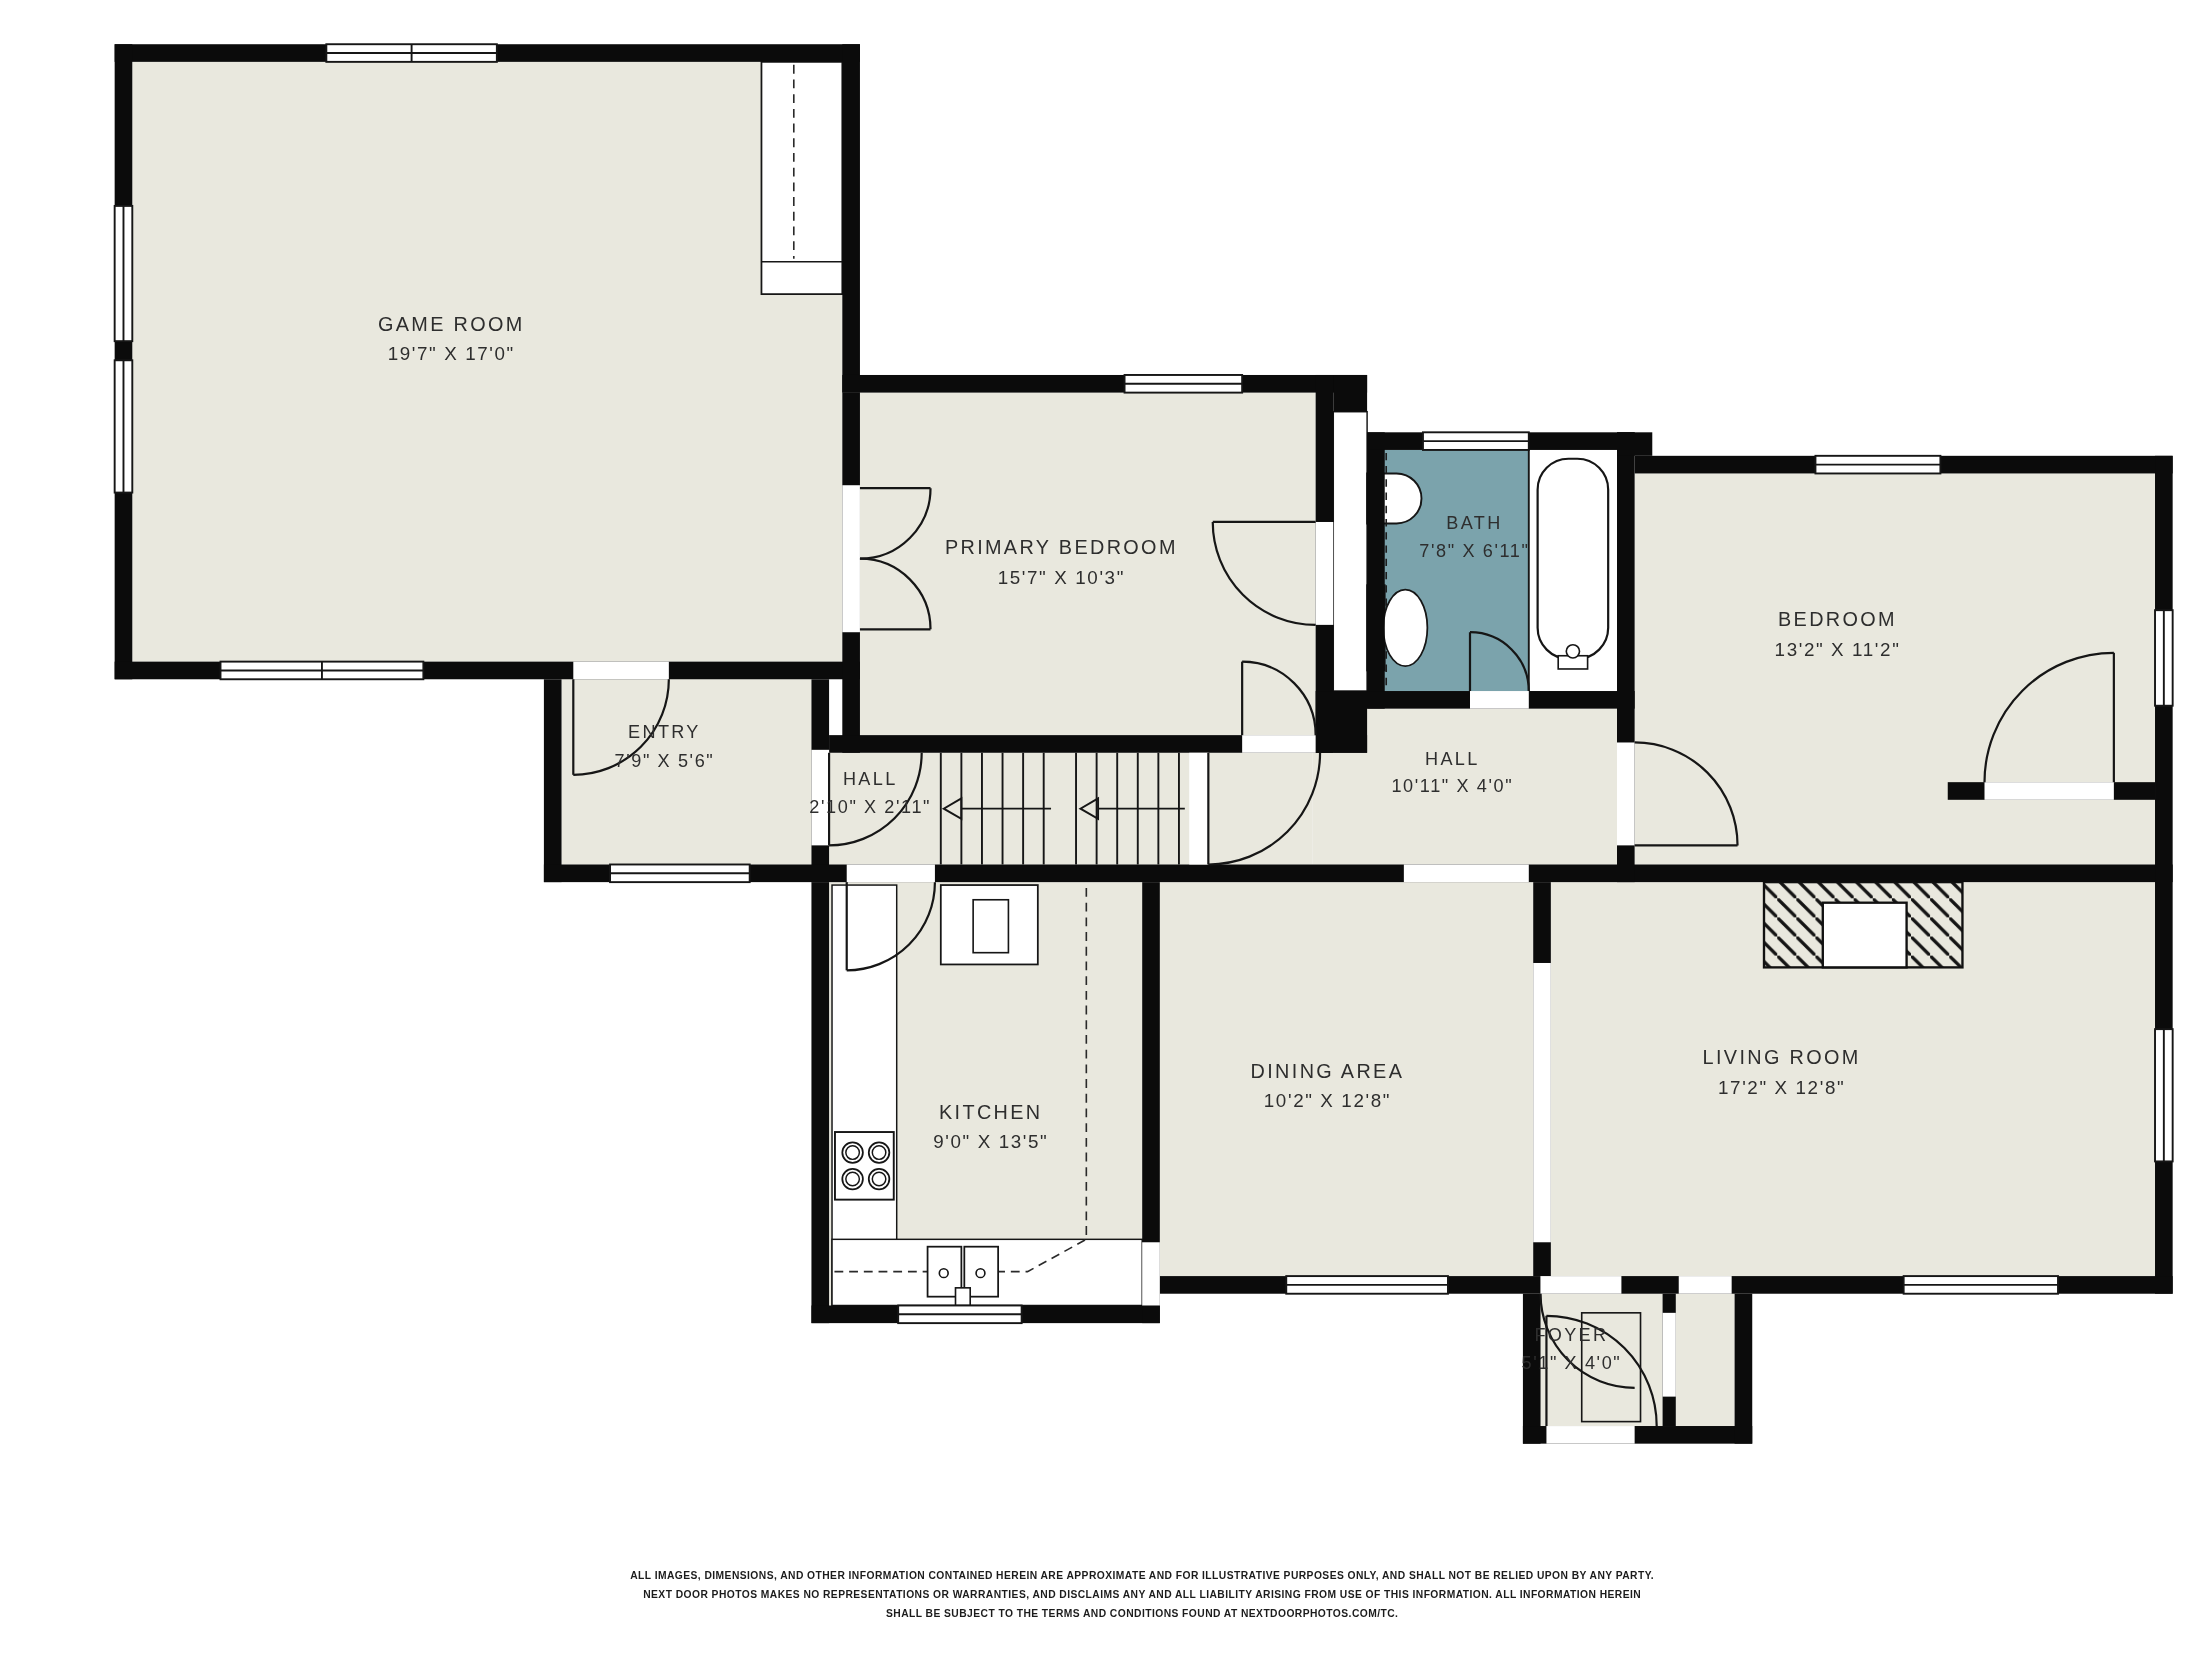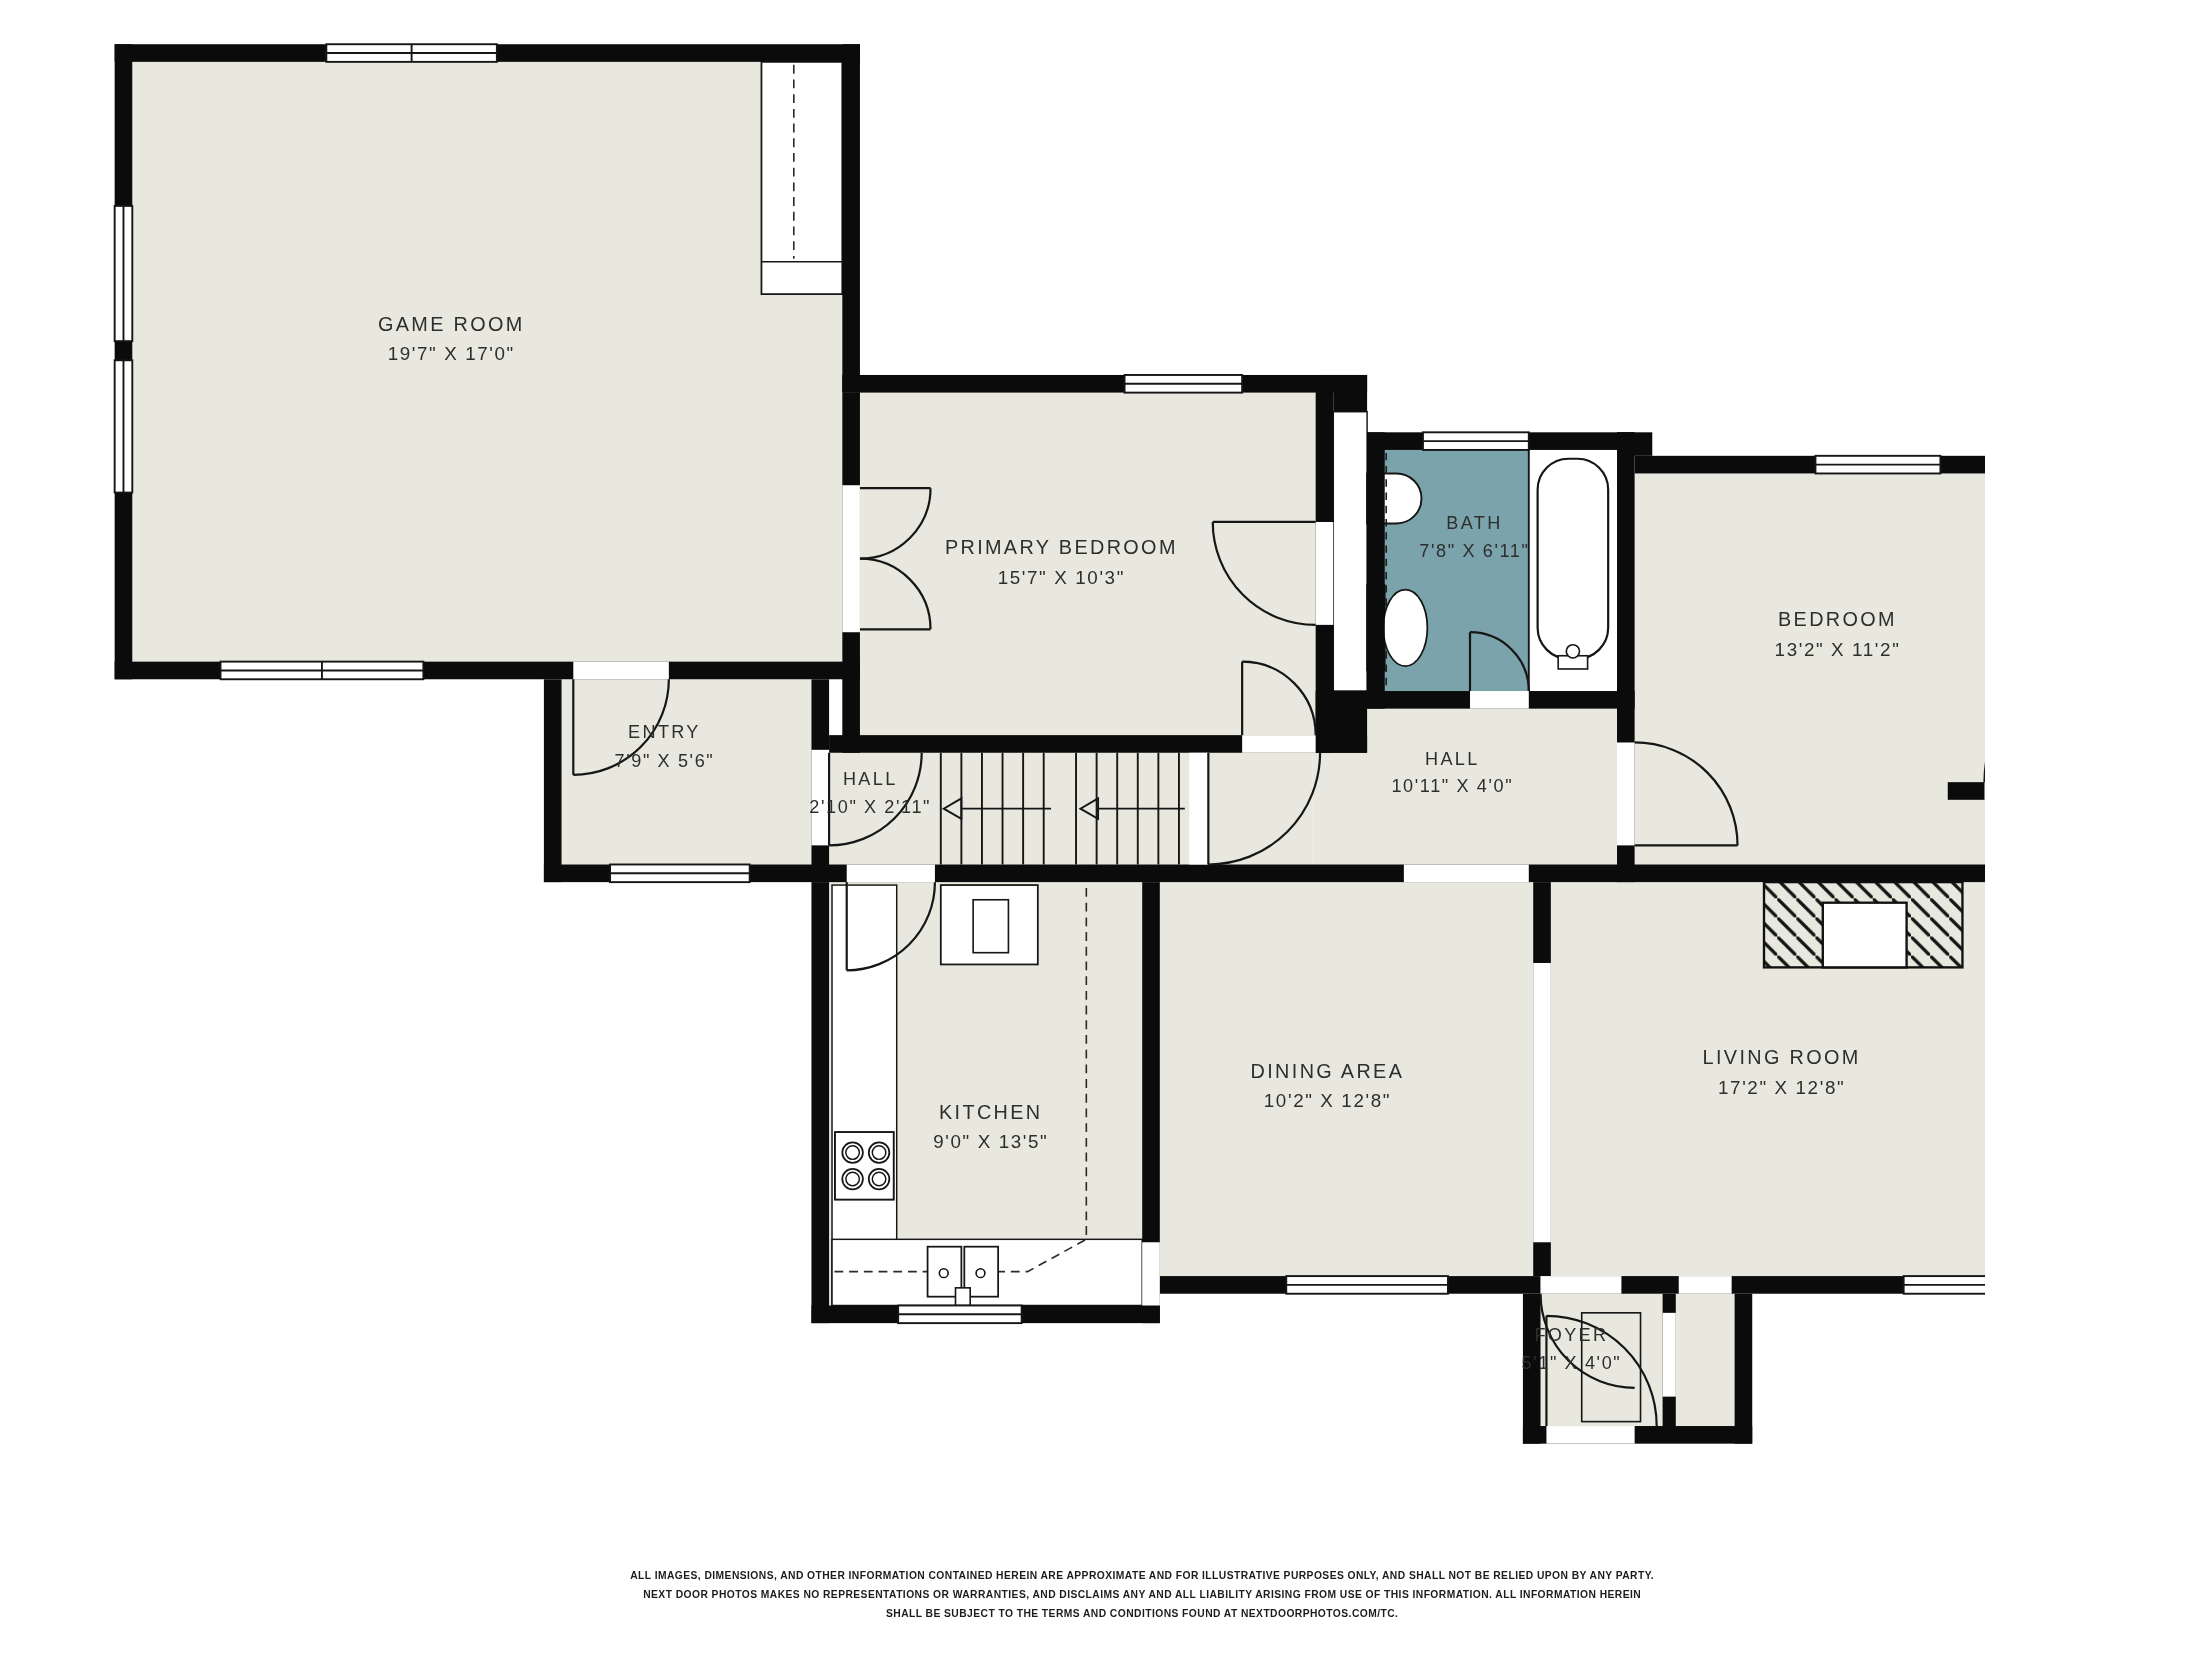--- a/index.html
+++ b/index.html
@@ -1,16 +1,16 @@
 <!DOCTYPE html>
 <html style="font-size:11.8px"><head>
 <meta charset="utf-8">
 <style>
   html,body{margin:0;padding:0;background:#ffffff;}
-  .canvas{position:relative;width:1985px;height:1654px;background:#ffffff;overflow:hidden;}
+  .canvas{position:relative;width:2205px;height:1654px;background:#ffffff;overflow:hidden;}
   svg{display:block;}
   .room-name{font-family:"Liberation Sans",sans-serif;font-size:13.5px;letter-spacing:1.6px;fill:#2e2e2e;text-anchor:middle;}
   .room-dims{font-family:"Liberation Sans",sans-serif;font-size:12.8px;letter-spacing:1.1px;fill:#2e2e2e;text-anchor:middle;}
   .sm{font-size:12.3px;}
   .disclaimer{font-family:"Liberation Sans",sans-serif;font-size:7px;font-weight:bold;letter-spacing:.3px;fill:#1c1c1c;text-anchor:middle;}
 </style>
 </head>
 <body>
 
 <div class="canvas">

